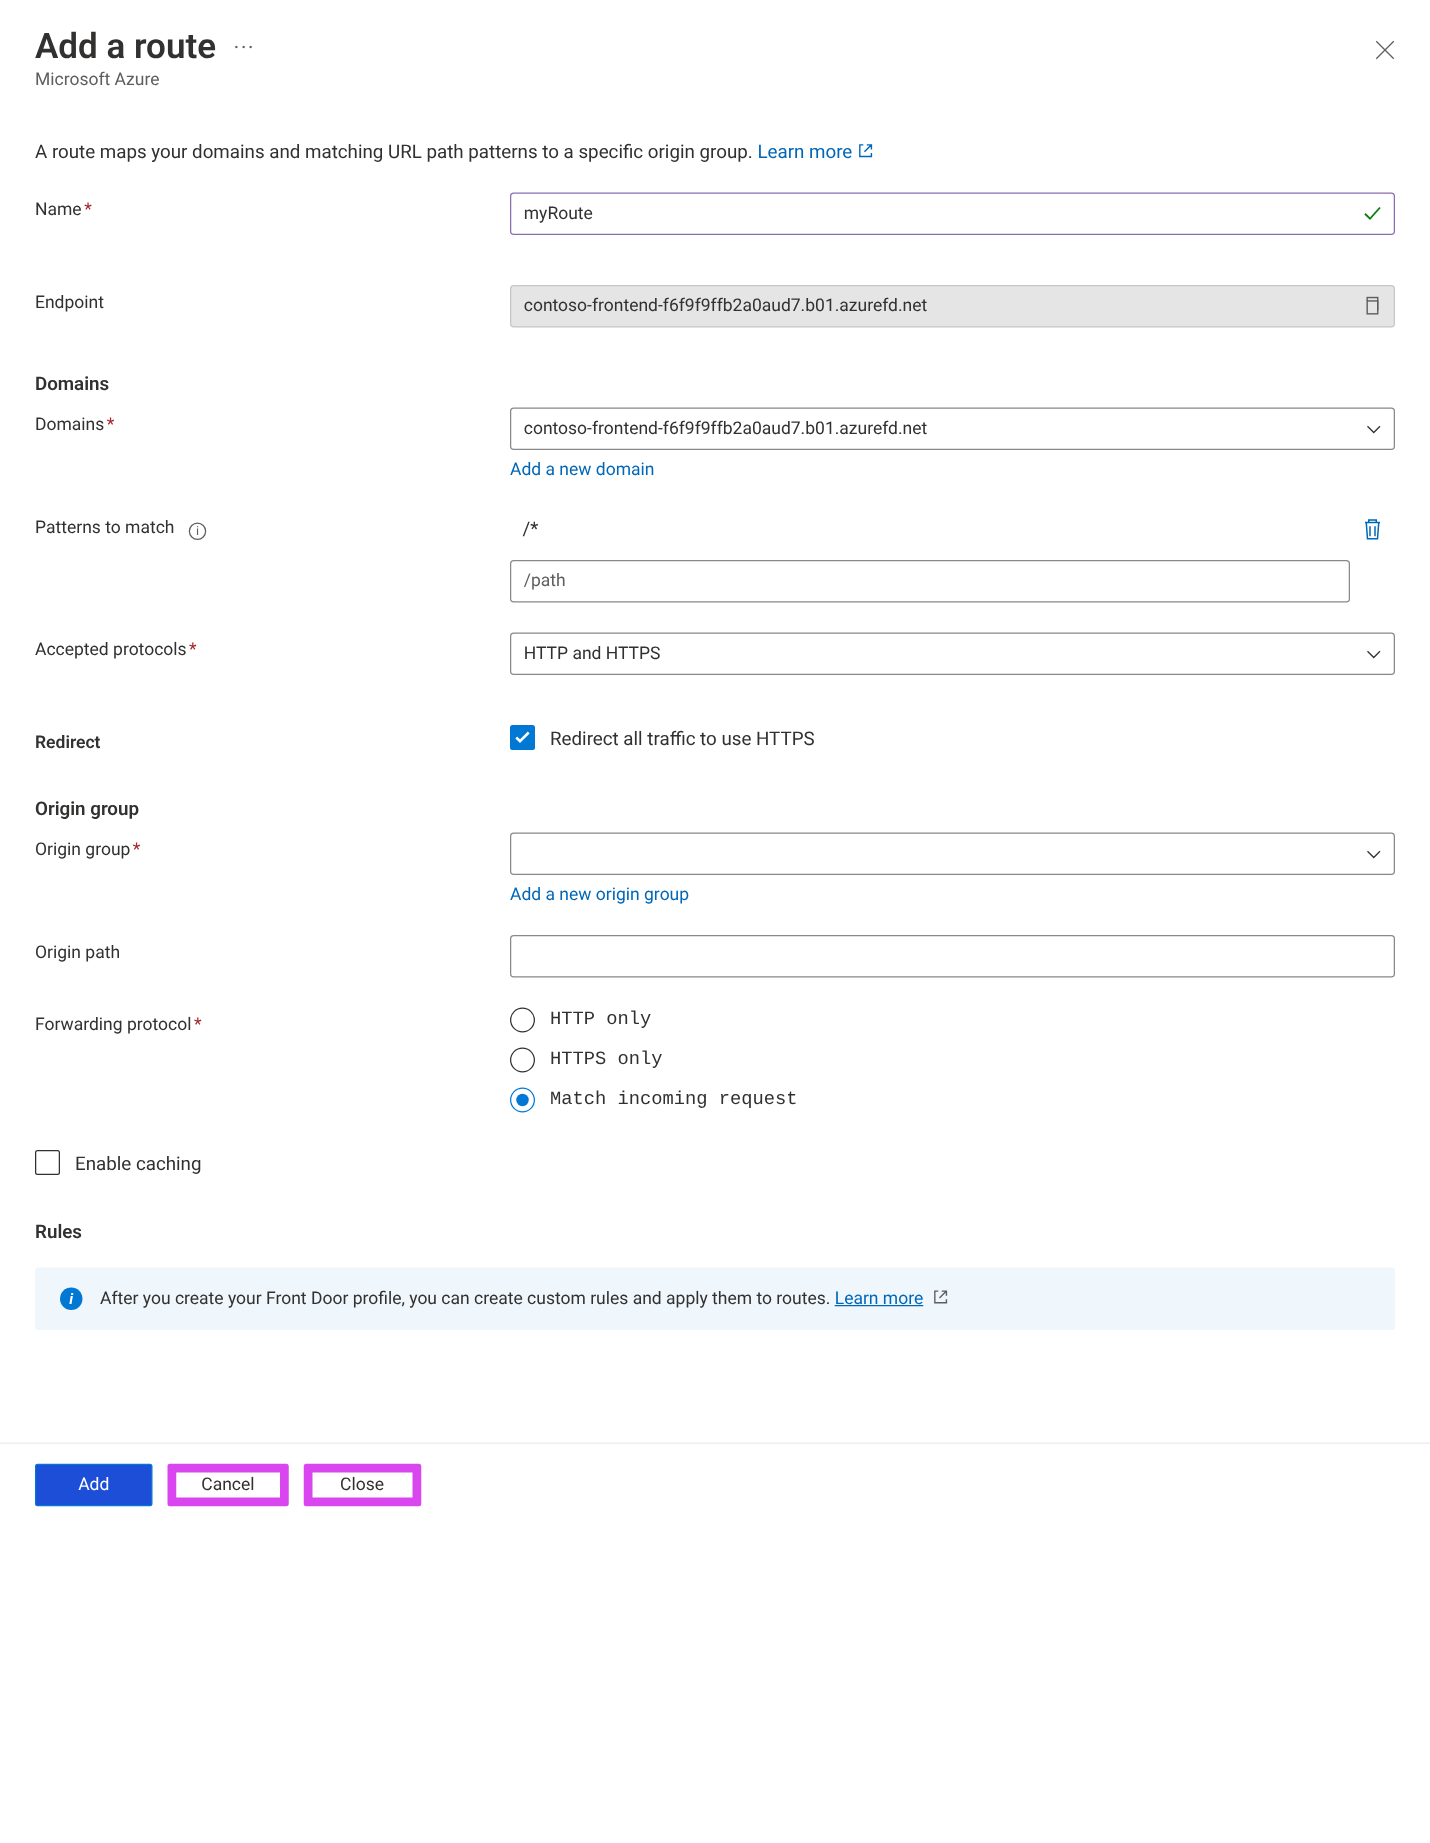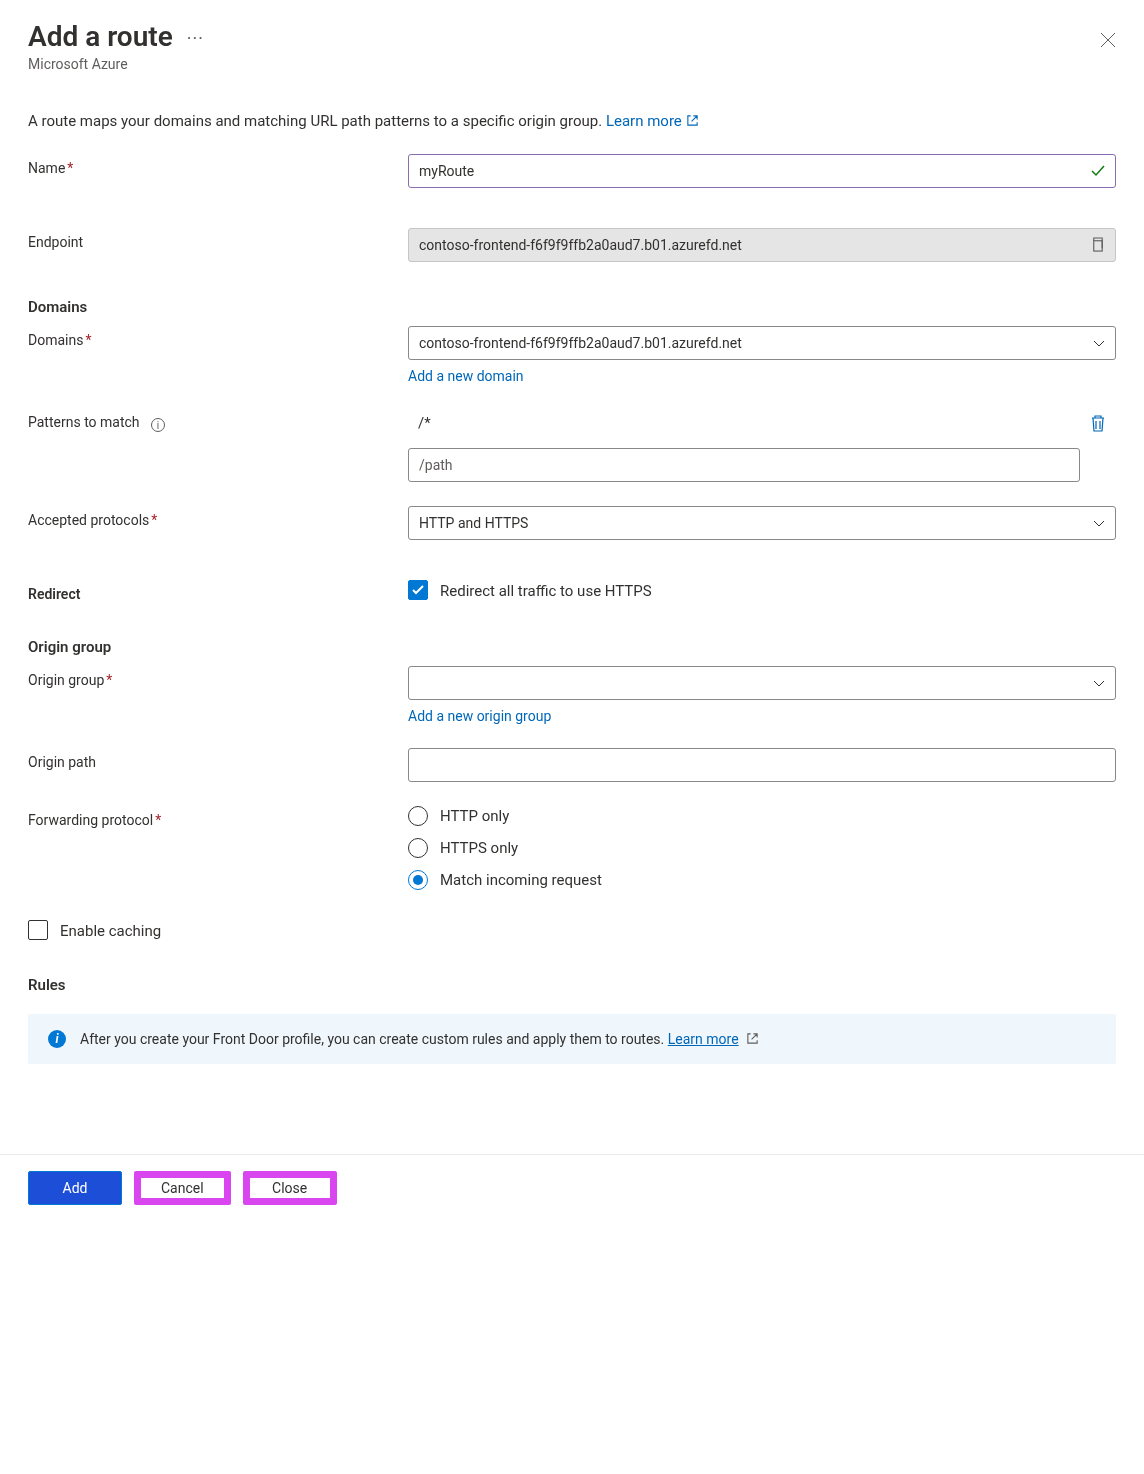--- a/index.html
+++ b/index.html
@@ -59,21 +59,21 @@
     .pattern-input-wrap { margin-top:10px; width:calc(100% - 36px); }
 
     .checkbox-row { display:flex; align-items:flex-end; gap:12px; }
     .checkbox { width:20px; height:20px; border-radius:2px; display:flex; align-items:center; justify-content:center; cursor:pointer; flex-shrink:0;}
     .checkbox.checked { background:#0078d4; border:1px solid #0078d4; }
     .checkbox.unchecked { background:#fff; border:1px solid #323130; }
     .checkbox svg { width:14px; height:14px; color:#fff; }
     .checkbox-label { font-size:15px; color:#323130; }
 
     .radio-group { display:flex; flex-direction:column; gap:12px; }
-    .radio-row { display:flex; align-items:center; gap:12px; cursor:pointer;}
+    .radio-row { display:flex; align-items:center; gap:12px; cursor:pointer;font-family:Liberation Mono, monospace;}
     .radio { width:20px; height:20px; border-radius:50%; border:1px solid #323130; display:flex; align-items:center; justify-content:center; flex-shrink:0;}
     .radio.selected { border-color:#0078d4; }
     .radio.selected::after { content:''; width:10px; height:10px; border-radius:50%; background:#0078d4; }
     .radio-label { font-size:15px; }
 
     .info-banner { display:flex; align-items:center; gap:14px; background:#eff6fc; padding:16px 20px; margin-top:20px; border-radius:2px;}
     .info-banner-icon { width:18px; height:18px; border-radius:50%; background:#0078d4; color:#fff; display:flex; align-items:center; justify-content:center; font-weight:bold; font-size:12px; font-style:italic; flex-shrink:0;}
     .info-banner-text { font-size:14px; color:#323130; }
     .info-banner-text a { color:#0067b8; text-decoration:underline; }
 

